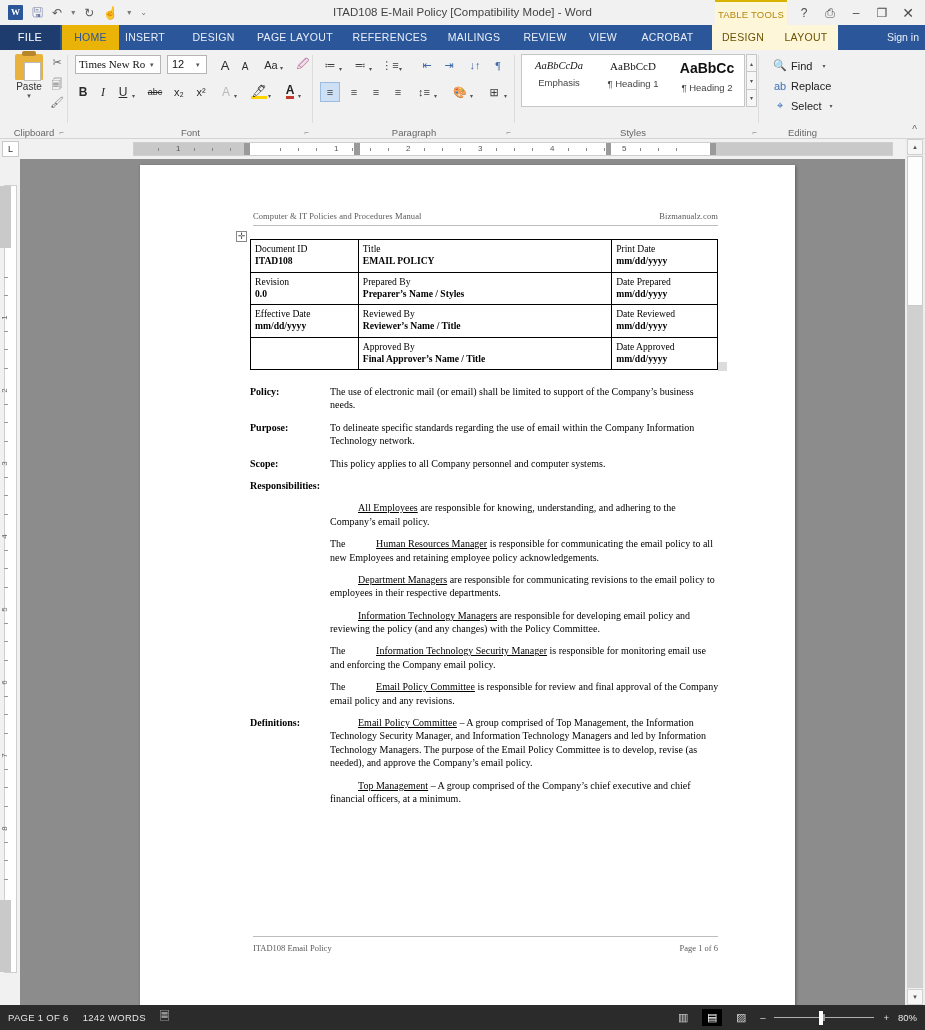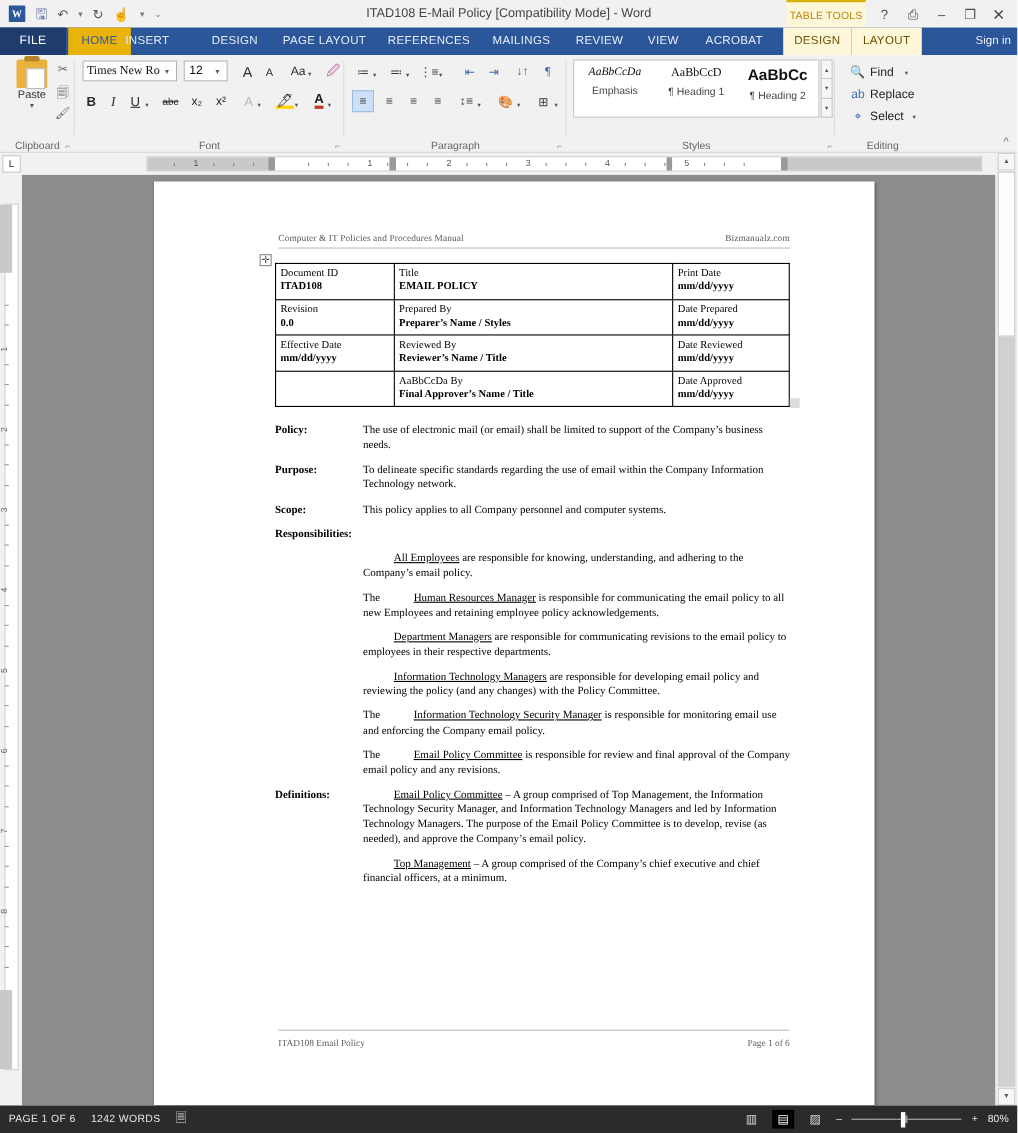--- a/index.html
+++ b/index.html
@@ -277,21 +277,21 @@
       <div class="winbtn">⎙</div>
       <div class="winbtn">–</div>
       <div class="winbtn">❐</div>
       <div class="winbtn close">✕</div>
     </div>
   </div>
 
   <div class="tabstrip">
     <div class="tab-file">FILE</div>
     <div class="tab active" style="left:62px;width:57px;">HOME</div>
-    <div class="tab" style="left:103px;width:62px;">INSERT</div>
+    <div class="tab" style="left:114px;width:62px;">INSERT</div>
     <div class="tab" style="left:181px;width:65px;">DESIGN</div>
     <div class="tab" style="left:246px;width:98px;">PAGE LAYOUT</div>
     <div class="tab" style="left:344px;width:92px;">REFERENCES</div>
     <div class="tab" style="left:436px;width:76px;">MAILINGS</div>
     <div class="tab" style="left:512px;width:66px;">REVIEW</div>
     <div class="tab" style="left:578px;width:50px;">VIEW</div>
     <div class="tab" style="left:628px;width:79px;">ACROBAT</div>
     <div class="tab ctx" style="left:712px;width:62px;">DESIGN</div>
     <div class="tab ctx" style="left:774px;width:64px;">LAYOUT</div>
     <div class="signin">Sign in</div>
@@ -576,21 +576,21 @@
             <td class="c3">
               <span class="lbl">Date Reviewed</span>
               <span class="val">mm/dd/yyyy</span>
             </td>
           </tr>
           <tr>
             <td class="c1" style="height:26px;">
               <span class="lbl"></span>
             </td>
             <td class="c2">
-              <span class="lbl">AaBbCcDa By</span>
+              <span class="lbl">Approved By</span>
               <span class="val">Final Approver’s Name / Title</span>
             </td>
             <td class="c3">
               <span class="lbl">Date Approved</span>
               <span class="val">mm/dd/yyyy</span>
             </td>
           </tr>
         </tbody>
           </table>
 

